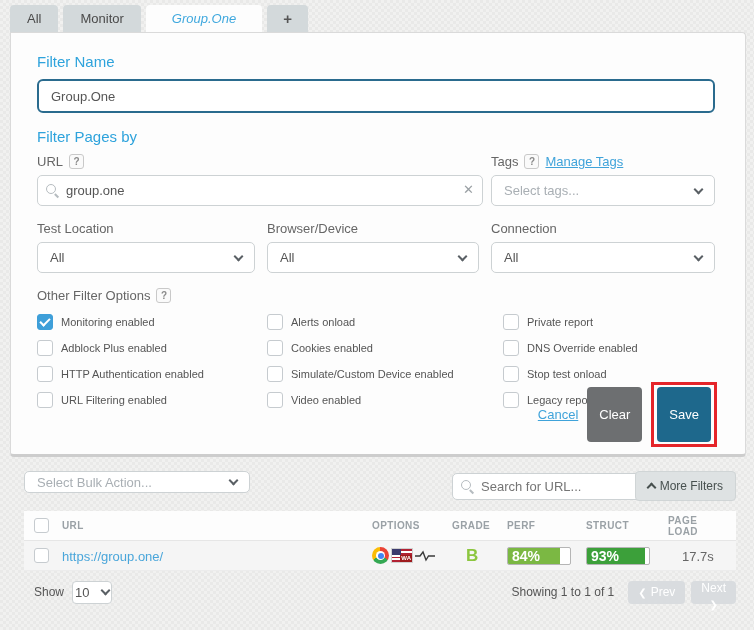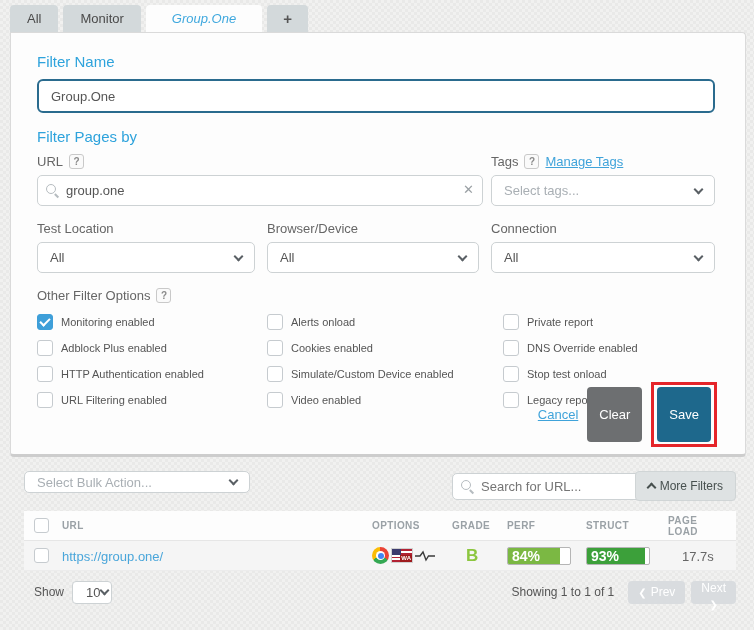--- a/index.html
+++ b/index.html
@@ -127,21 +127,21 @@
   .chrome-icon::before { content:""; position:absolute; inset:4px; background:#fff; border-radius:50%; }
   .chrome-icon::after { content:""; position:absolute; inset:5.5px; background:#4285f4; border-radius:50%; }
   .flag { width:20px; height:13px; position:relative; flex:none;
     background:repeating-linear-gradient(180deg,#b22234 0 1.9px,#fff 1.9px 3.8px); outline:1px solid #d0d0d0; }
   .flag .canton { position:absolute; top:0; left:0; width:9px; height:6px; background:#3c3b6e; }
   .flag .wa { position:absolute; right:0; bottom:0; font-size:6px; font-weight:bold; color:#fff; background:#9e1b1e; padding:0 1px; line-height:7px; }
 
   
   .footer { position:absolute; left:24px; top:579px; width:712px; height:26px; display:flex; align-items:center; font-size:12px; color:#555; }
   .show-label { margin:0 8px 0 10px; }
-  .show-select { width:40px; height:23px; padding:0 13px; border-radius:4px; }
+  .show-select { width:40px; height:23px; padding:0 2px; border-radius:4px; }
   .showing-text { margin-left:auto; margin-right:14px; color:#555; }
   .pager-btn { background:#d9dcdf; color:#fff; border:none; border-radius:4px; height:23px; padding:0 10px;
     font-family:"Liberation Sans",sans-serif; font-size:12px; display:flex; align-items:center; gap:4px; cursor:default; }
   .pager-btn + .pager-btn { margin-left:6px;flex-direction:column; }
   .pager-glyph { font-size:10px; }
 </style>
 </head>
 <body>
 
 <div class="tabs">

